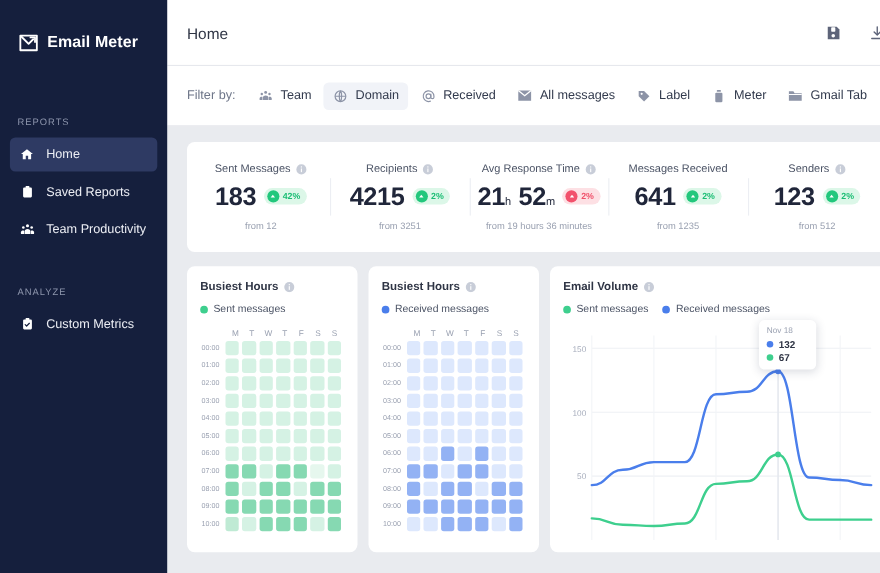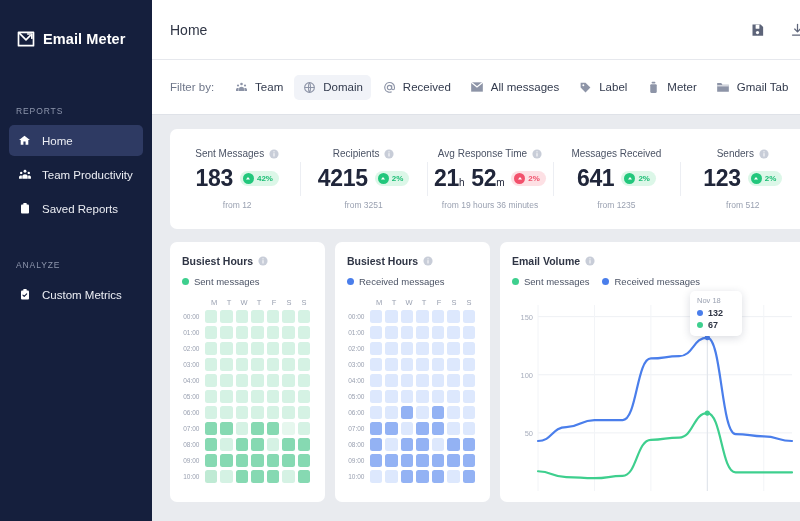--- a/index.html
+++ b/index.html
@@ -155,44 +155,44 @@
 
     <div class="nav-section-title">REPORTS</div>
 
     <div class="nav-item active">
       <span class="nav-icon">
         <svg width="13" height="13" viewBox="0 0 24 24" fill="#fff">
           <path d="M12 3L2 11h3v9h5v-6h4v6h5v-9h3z"></path>
         </svg>
       </span>
       <span class="nav-label">Home</span>
+    </div>
+
+    <div class="nav-item">
+      <span class="nav-icon">
+        <svg width="12" height="13" viewBox="0 0 24 24" fill="#fff">
+          <rect x="4" y="4" width="16" height="18" rx="2"></rect>
+          <rect x="8.5" y="1" width="7" height="4.5" rx="1.4"></rect>
+        </svg>
+      </span>
+      <span class="nav-label">Saved Reports</span>
     </div>
 
     <div class="nav-item">
       <span class="nav-icon">
         <svg width="14" height="13" viewBox="0 0 24 24" fill="#fff">
           <circle cx="12" cy="6" r="2.6"></circle>
             <circle cx="5" cy="9" r="2.2"></circle>
             <circle cx="19" cy="9" r="2.2"></circle>
           <path d="M7 20v-4.5c0-2.5 2.4-4 5-4s5 1.5 5 4V20z"></path>
           <path d="M1 20v-3c0-1.9 1.6-3 3.8-3 .5 0 1 .06 1.4.18V20z"></path>
           <path d="M23 20v-3c0-1.9-1.6-3-3.8-3-.5 0-1 .06-1.4.18V20z"></path>
         </svg>
       </span>
       <span class="nav-label">Team Productivity</span>
-    </div>
-
-    <div class="nav-item">
-      <span class="nav-icon">
-        <svg width="12" height="13" viewBox="0 0 24 24" fill="#fff">
-          <rect x="4" y="4" width="16" height="18" rx="2"></rect>
-          <rect x="8.5" y="1" width="7" height="4.5" rx="1.4"></rect>
-        </svg>
-      </span>
-      <span class="nav-label">Saved Reports</span>
     </div>
 
     <div class="nav-section-title analyze">ANALYZE</div>
 
     <div class="nav-item">
       <span class="nav-icon">
         <svg width="12" height="13" viewBox="0 0 24 24">
           <rect x="4" y="4" width="16" height="18" rx="2" fill="#fff"></rect>
           <rect x="8.5" y="1" width="7" height="4.5" rx="1.4" fill="#fff"></rect>
           <path d="M7.8 13.2l2.6 2.6 5-5" stroke="#151f3d" stroke-width="2.2" fill="none" stroke-linecap="round" stroke-linejoin="round"></path>

